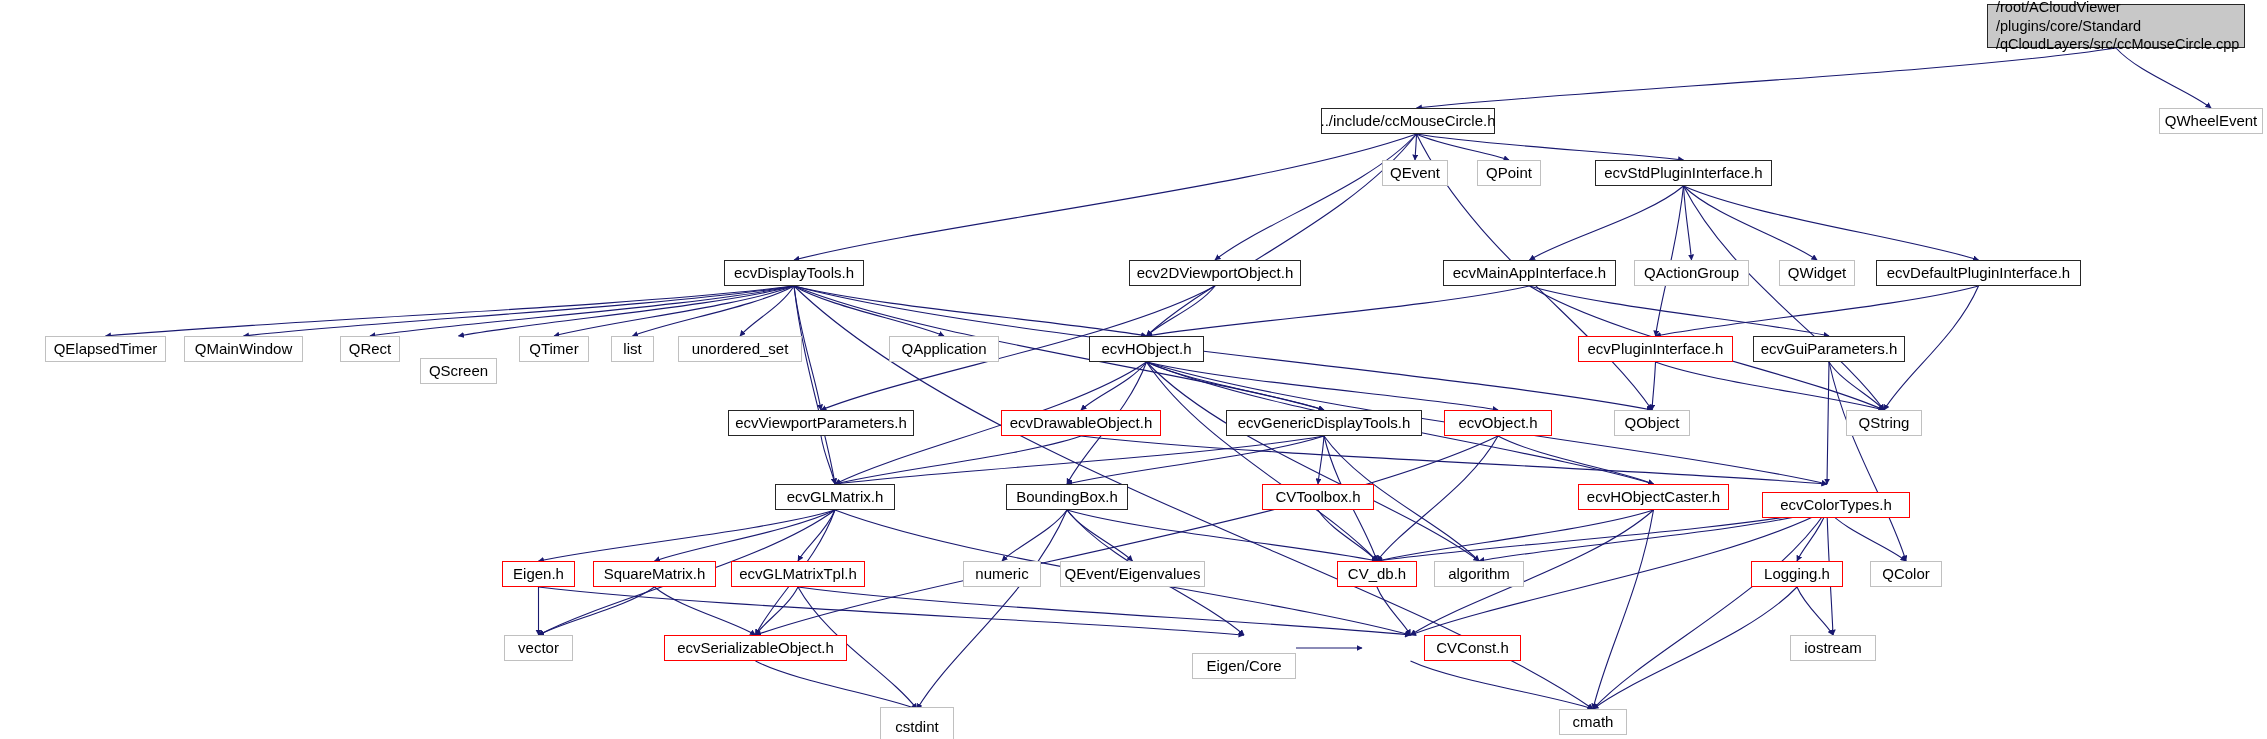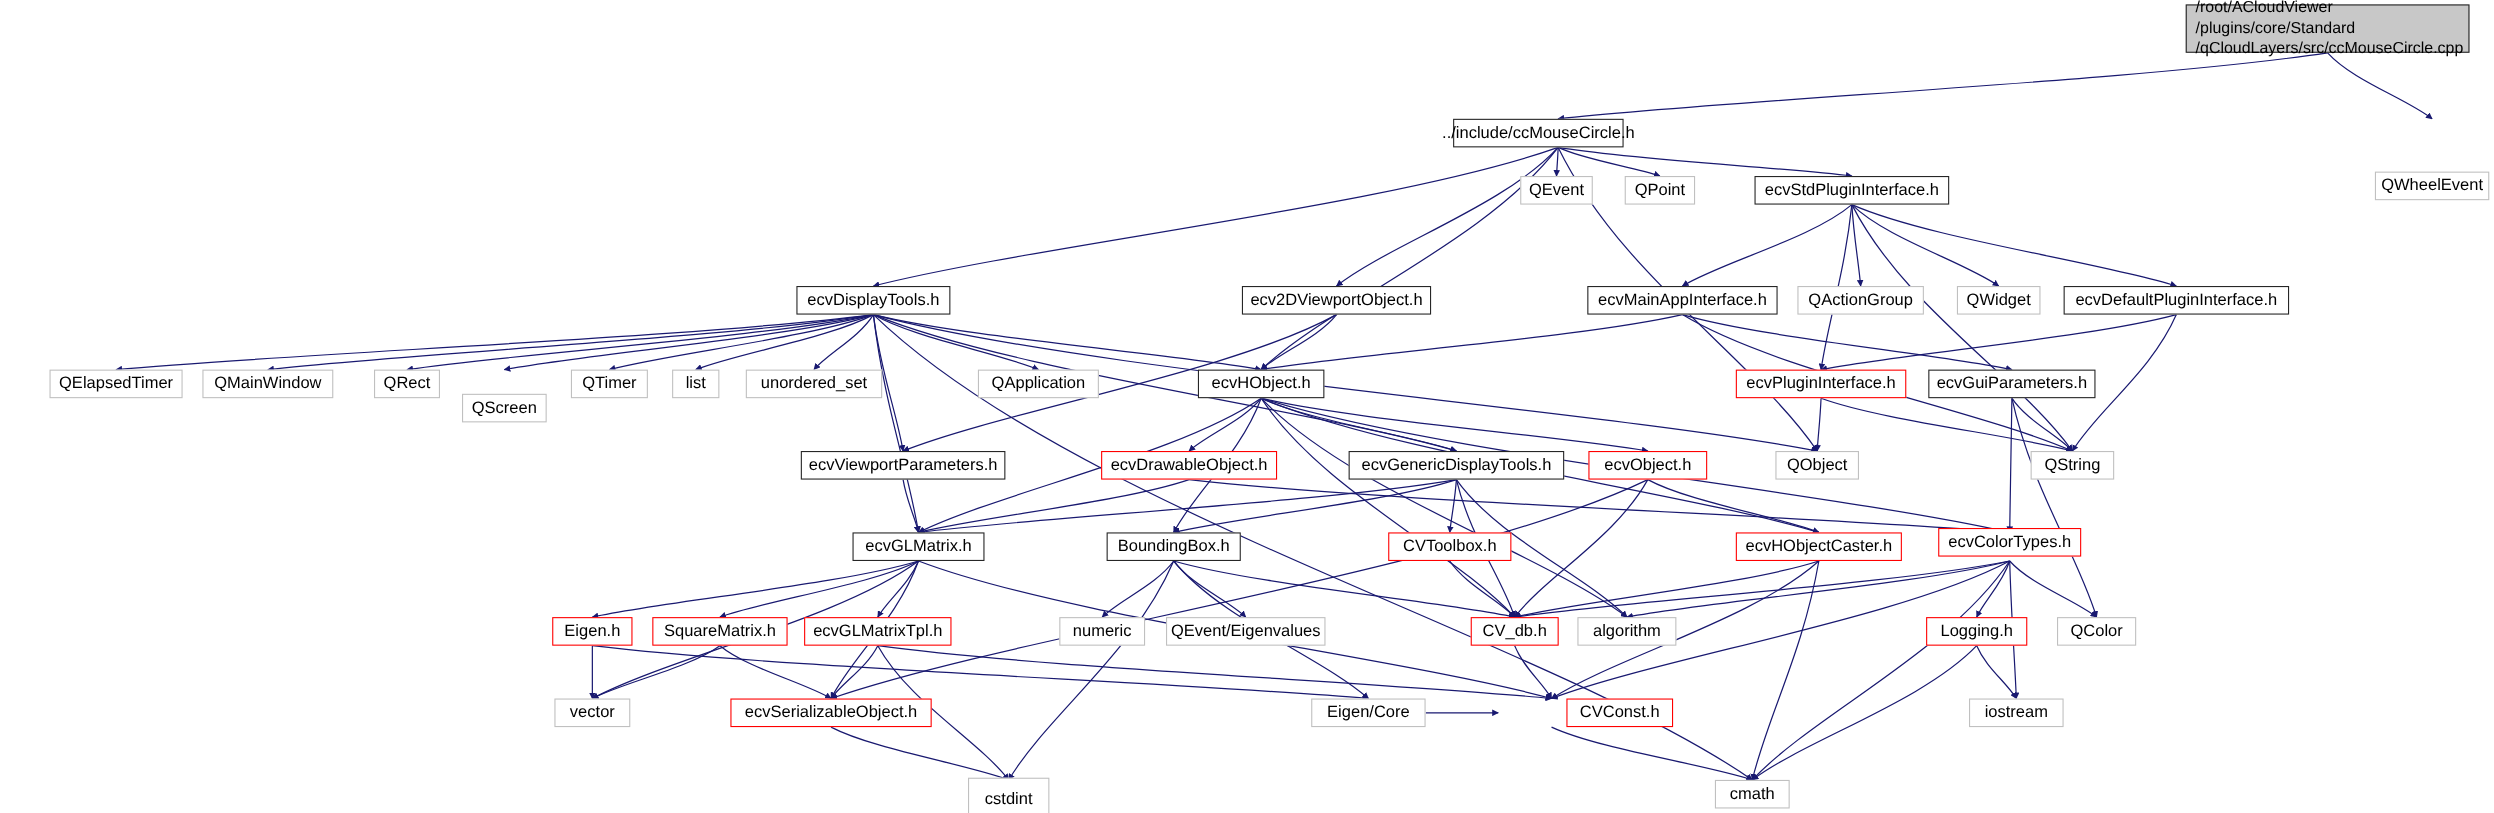--- a/index.html
+++ b/index.html
@@ -161,24 +161,24 @@
         <path d="M 1797 587 C 1748.04 638.24, 1641.96 672.4, 1593 709" fill="none" stroke="#191970" stroke-width="1.1" marker-end="url(#arrow)"></path>
         <path d="M 755.5 661 C 794.2600000000001 681.16, 878.2399999999999 694.6, 917 709" fill="none" stroke="#191970" stroke-width="1.1" marker-end="url(#arrow)"></path>
         <path d="M 1410.5 661 C 1454.3 681.16, 1549.2 694.6, 1593 709" fill="none" stroke="#191970" stroke-width="1.1" marker-end="url(#arrow)"></path>
         <path d="M 1296 648 C 1311.8400000000001 648, 1346.1599999999999 648, 1362 648" fill="none" stroke="#191970" stroke-width="1.1" marker-end="url(#arrow)"></path>
       </g>
   </svg>
   <div id="nodes">
       <div class="node root" style="left: 1987px; top: 4px; width: 258px; height: 44px;"><span>/root/ACloudViewer
 /plugins/core/Standard
 /qCloudLayers/src/ccMouseCircle.cpp</span></div>
-      <div class="node " style="left: 2159px; top: 108px; width: 104px; height: 26px; margin-top: 48px;">
+      <div class="node " style="left: 2159px; top: 108px; width: 104px; height: 26px;">
         <span>QWheelEvent</span>
       </div>
-      <div class="node hdr" style="left: 1321px; top: 108px; width: 155px; height: 26px;">
+      <div class="node hdr" style="left: 1321px; top: 108px; width: 174px; height: 26px;">
         <span>../include/ccMouseCircle.h</span>
       </div>
       <div class="node " style="left: 1382px; top: 160px; width: 66px; height: 26px;">
         <span>QEvent</span>
       </div>
       <div class="node " style="left: 1477px; top: 160px; width: 64px; height: 26px;">
         <span>QPoint</span>
       </div>
       <div class="node hdr" style="left: 1595px; top: 160px; width: 177px; height: 26px;">
         <span>ecvStdPluginInterface.h</span>
@@ -257,21 +257,21 @@
       </div>
       <div class="node hdr" style="left: 1006px; top: 484px; width: 122px; height: 26px;">
         <span>BoundingBox.h</span>
       </div>
       <div class="node red" style="left: 1262px; top: 484px; width: 112px; height: 26px;">
         <span>CVToolbox.h</span>
       </div>
       <div class="node red" style="left: 1578px; top: 484px; width: 151px; height: 26px;">
         <span>ecvHObjectCaster.h</span>
       </div>
-      <div class="node red" style="left: 1762px; top: 480px; width: 130px; height: 26px;">
+      <div class="node red" style="left: 1762px; top: 492px; width: 148px; height: 26px;">
         <span>ecvColorTypes.h</span>
       </div>
       <div class="node red" style="left: 502px; top: 561px; width: 73px; height: 26px;">
         <span>Eigen.h</span>
       </div>
       <div class="node red" style="left: 593px; top: 561px; width: 123px; height: 26px;">
         <span>SquareMatrix.h</span>
       </div>
       <div class="node red" style="left: 731px; top: 561px; width: 134px; height: 26px;">
         <span>ecvGLMatrixTpl.h</span>
@@ -293,21 +293,21 @@
       </div>
       <div class="node " style="left: 1870px; top: 561px; width: 72px; height: 26px;">
         <span>QColor</span>
       </div>
       <div class="node " style="left: 504px; top: 635px; width: 69px; height: 26px;">
         <span>vector</span>
       </div>
       <div class="node red" style="left: 664px; top: 635px; width: 183px; height: 26px;">
         <span>ecvSerializableObject.h</span>
       </div>
-      <div class="node " style="left: 1192px; top: 635px; width: 104px; height: 26px;">
+      <div class="node " style="left: 1192px; top: 653px; width: 104px; height: 26px;">
         <span>Eigen/Core</span>
       </div>
       <div class="node red" style="left: 1424px; top: 635px; width: 97px; height: 26px;">
         <span>CVConst.h</span>
       </div>
       <div class="node " style="left: 1790px; top: 635px; width: 86px; height: 26px;">
         <span>iostream</span>
       </div>
       <div class="node " style="left: 880px; top: 707px; width: 74px; height: 40px;">
         <span>cstdint</span>

